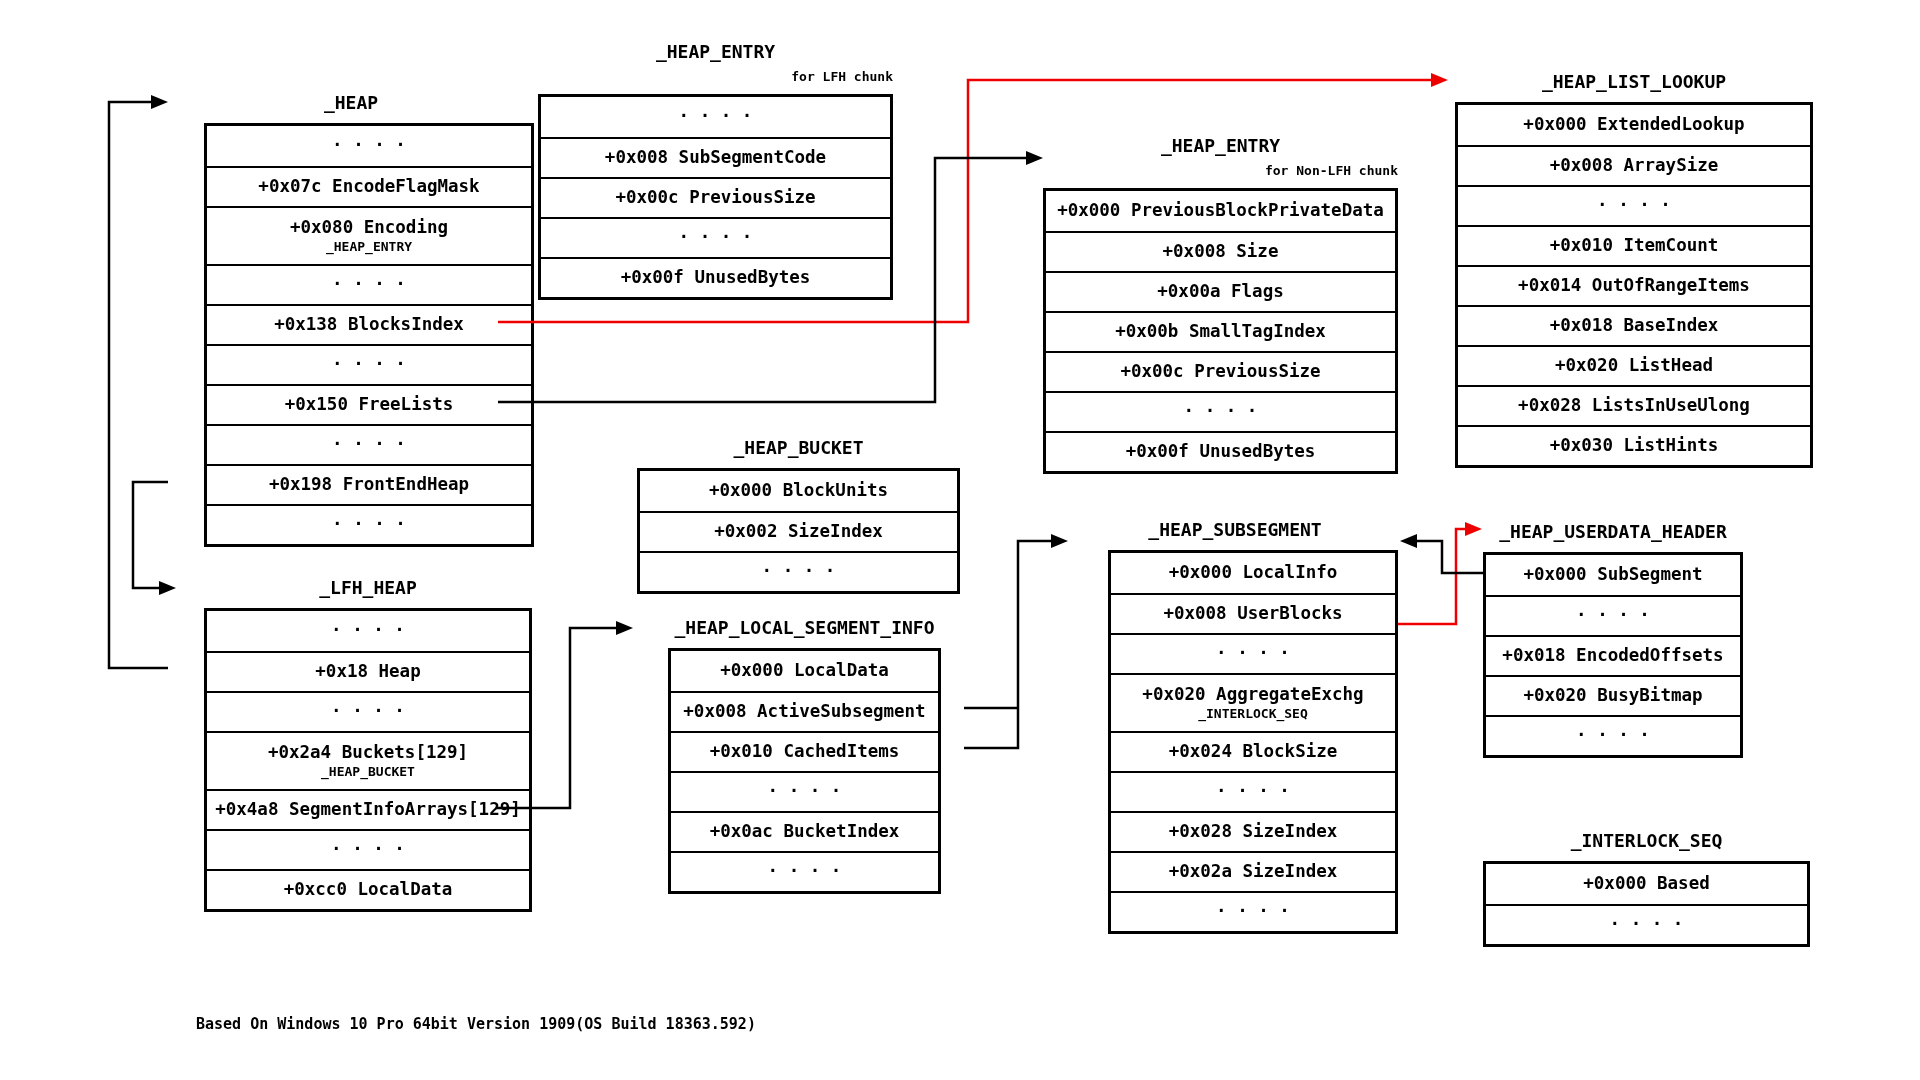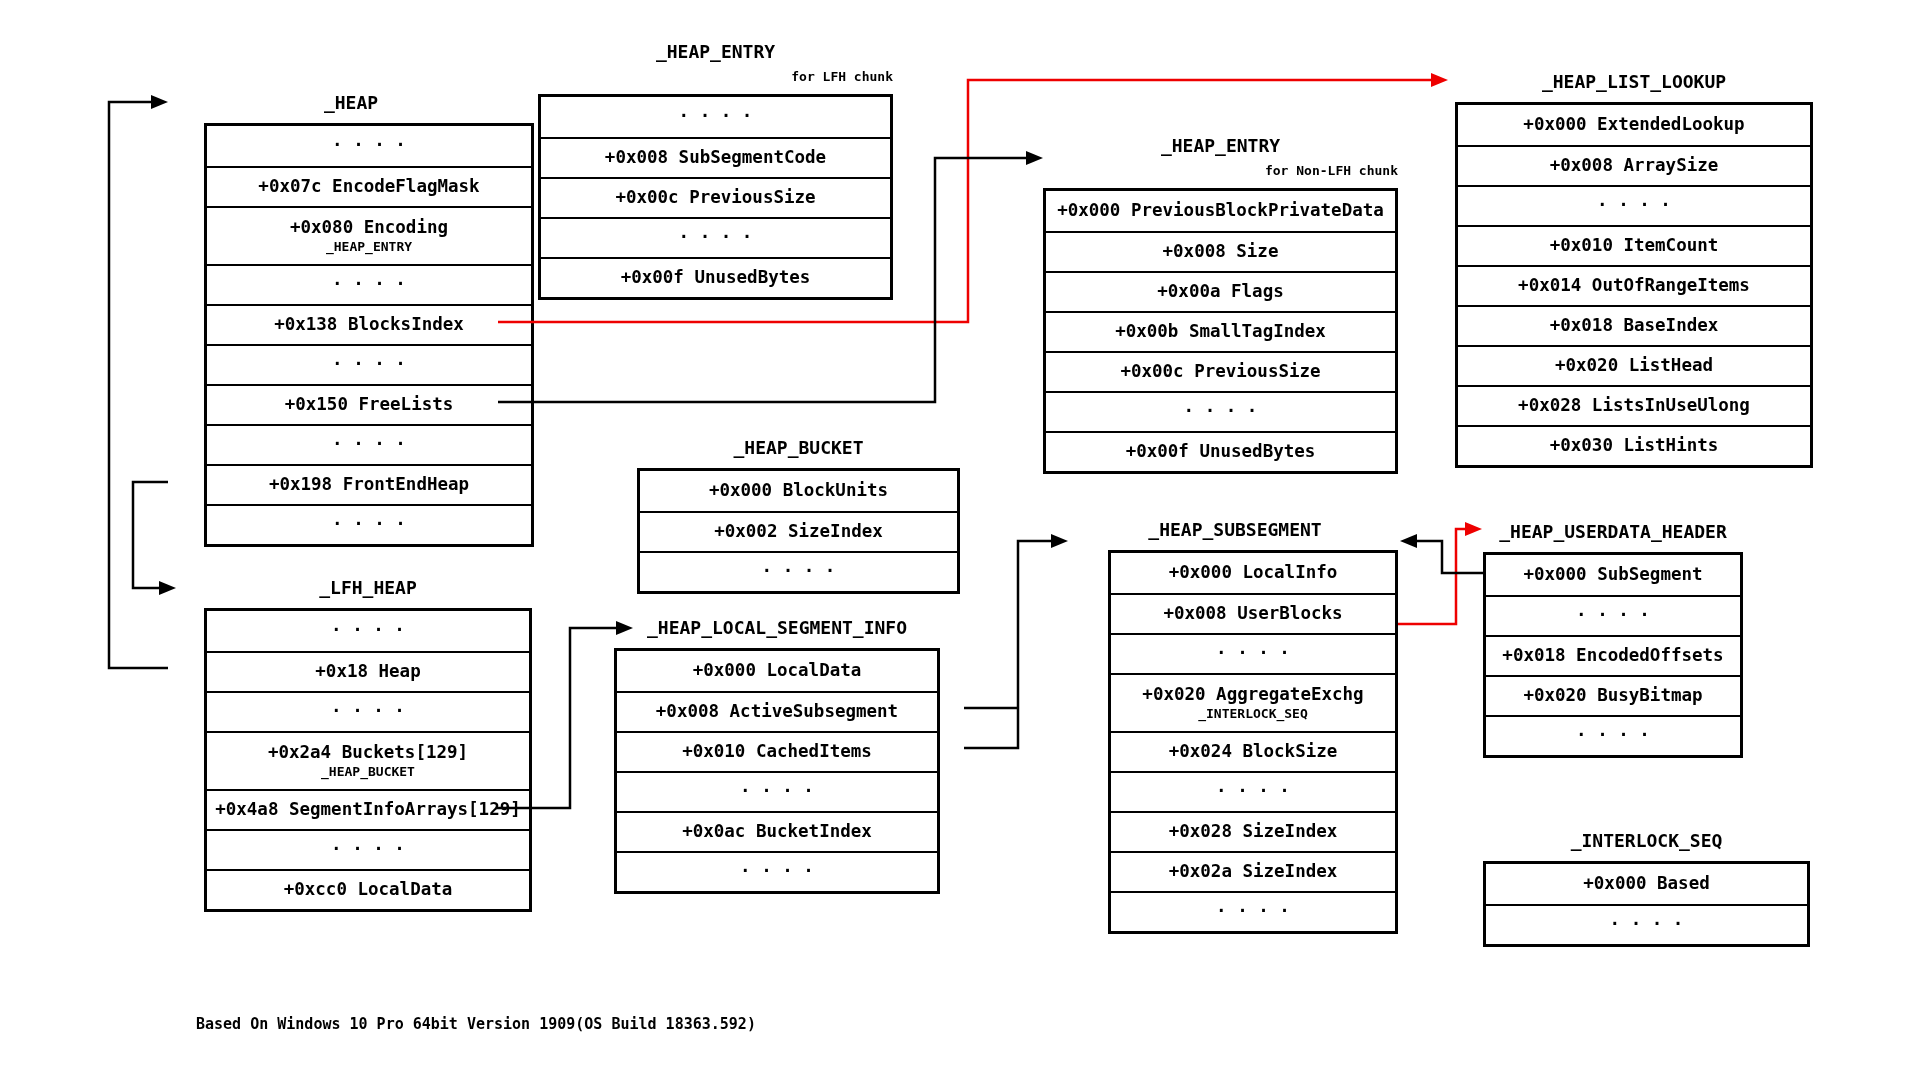--- a/index.html
+++ b/index.html
@@ -191,21 +191,21 @@
         </div>
         <div class="row">
           <span class="row-label">· · · ·</span>
         </div>
         <div class="row">
           <span class="row-label">+0xcc0 LocalData</span>
         </div>
       </div>
   </div>
 
-  <div class="struct" style="left:614px;top:648px;width:326px;">
+  <div class="struct" style="left:668px;top:648px;width:273px;">
     <div class="struct-title">_HEAP_LOCAL_SEGMENT_INFO</div>
     <div class="box">
         <div class="row">
           <span class="row-label">+0x000 LocalData</span>
         </div>
         <div class="row">
           <span class="row-label">+0x008 ActiveSubsegment</span>
         </div>
         <div class="row">
           <span class="row-label">+0x010 CachedItems</span>

